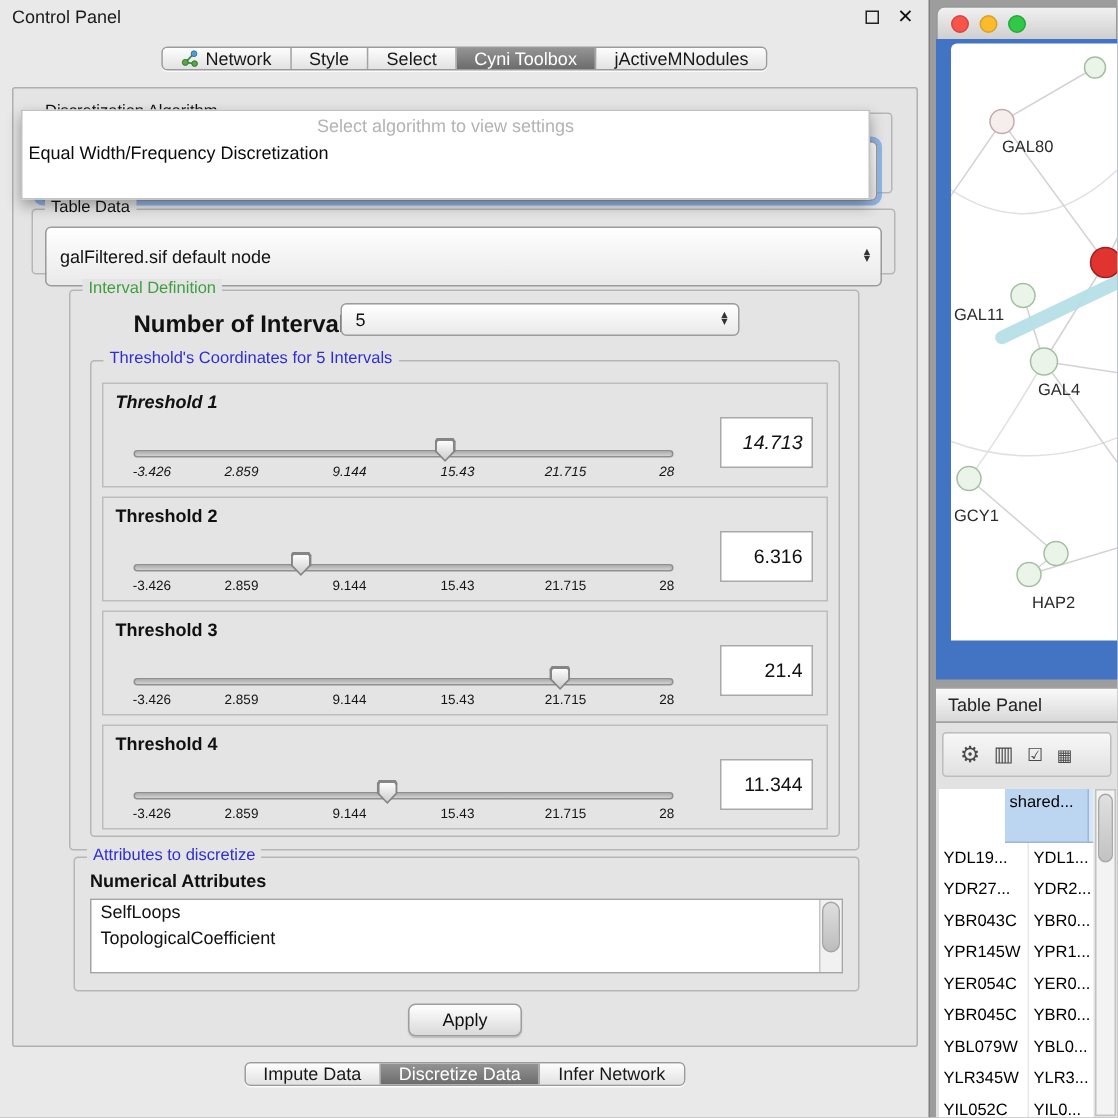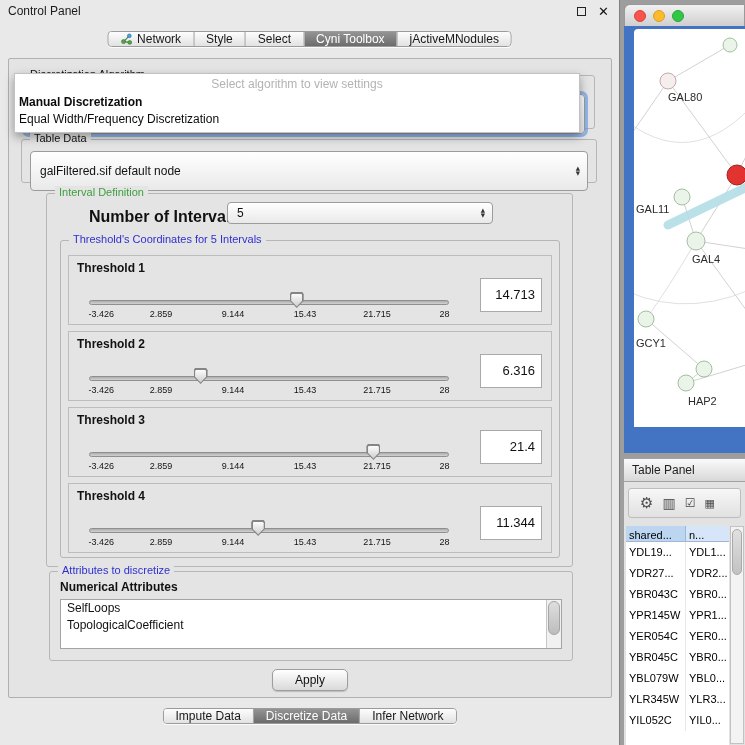--- a/index.html
+++ b/index.html
@@ -83,21 +83,21 @@
   .tp-header { position:absolute; left:624px; top:458px; width:121px; height:24px; background:linear-gradient(#fafafa,#d8d8d8); border-top:1px solid #a2a2a2; border-bottom:1px solid #a2a2a2; font-size:12px; color:#222; display:flex; align-items:center; padding-left:8px; }
   .tp-body { position:absolute; left:624px; top:482px; width:121px; height:263px; background:#e2e2e2; overflow:hidden; }
   .tp-toolbar { position:absolute; left:4px; top:6px; right:4px; height:30px; background:linear-gradient(#f7f7f7,#e1e1e1); border:1px solid #bdbdbd; border-radius:3px; display:flex; align-items:center; gap:9px; padding-left:11px; }
   .tbi { color:#4a4a4a; line-height:1; }
   .icon-gear { font-size:15px; }
   .icon-cols { font-size:14px; }
   .icon-check { font-size:12px; }
   .icon-grid { font-size:11px; }
 
   .tp-table { position:absolute; left:2px; top:44px; right:16px; bottom:0; background:#fff; overflow:hidden; font-size:11px; }
-  .tp-thead { display:flex; height:16px; }
+  .tp-thead { display:flex; height:36px;margin-left:44px; }
   .tp-th { padding:3px 0 0 3px; border-right:1px solid #9fb6d4; border-bottom:1px solid #9fb6d4; overflow:hidden; white-space:nowrap; }
   .tp-th.c1 { width:60px; background:#bcd5f1; }
   .tp-th.c2 { flex:1; background:#d7e5f8; border-right:none; }
   .tp-row { display:flex; height:21px; line-height:21px; }
   .tp-td { overflow:hidden; white-space:nowrap; }
   .tp-td.c1 { width:60px; padding-left:3px; border-right:1px solid #e8e8e8; }
   .tp-td.c2 { flex:1; padding-left:3px; }
   .tp-scroll { position:absolute; right:1px; top:44px; bottom:1px; width:14px; background:#f3f3f3; border:1px solid #c2c2c2; }
   .tp-thumb { position:absolute; left:1px; right:1px; top:2px; height:46px; background:linear-gradient(#e0e0e0,#c2c2c2); border:1px solid #a9a9a9; border-radius:7px; }
 </style>
@@ -146,21 +146,20 @@
 
       <div class="group algo-group">
         <span class="gtitle">Discretization Algorithm</span>
         <div class="combo algo-combo focus-ring">
           <span class="arrows">▲<br>▼</span>
         </div>
       </div>
 
       <div class="popup">
         <div class="ph">Select algorithm to view settings</div>
-        <div class="opt b">Manual Discretization</div>
         <div class="opt">Equal Width/Frequency Discretization</div>
       </div>
 
       <div class="group tdata-group">
         <span class="gtitle">Table Data</span>
         <div class="combo tdata-combo">
           <span>galFiltered.sif default node</span>
           <span class="arrows">▲<br>▼</span>
         </div>
       </div>
@@ -168,21 +167,21 @@
       <div class="group interval-group">
         <span class="gtitle green">Interval Definition</span>
         <span class="num-label">Number of Intervals</span>
         <div class="combo num-combo">
           <span>5</span>
           <span class="arrows">▲<br>▼</span>
         </div>
         <div class="group thr-group">
           <span class="gtitle blue">Threshold's Coordinates for 5 Intervals</span>
           <div id="thresholds">
-              <div class="th-panel" style="top: 14px;">
+              <div class="th-panel" style="top: 14px; font-style: italic;">
                 <div class="th-label">Threshold 1</div>
                 <div class="th-slider">
                   <div class="th-track"></div>
                   <div class="th-thumb" style="left: 57.7%;"></div>
                   <span class="th-scale" style="left: 0%; transform: translateX(-2%);">-3.426</span>
                   <span class="th-scale" style="left: 20%; transform: translateX(-50%);">2.859</span>
                   <span class="th-scale" style="left: 40%; transform: translateX(-50%);">9.144</span>
                   <span class="th-scale" style="left: 60%; transform: translateX(-50%);">15.43</span>
                   <span class="th-scale" style="left: 80%; transform: translateX(-50%);">21.715</span>
                   <span class="th-scale" style="left: 100%; transform: translateX(-95%);">28</span>

